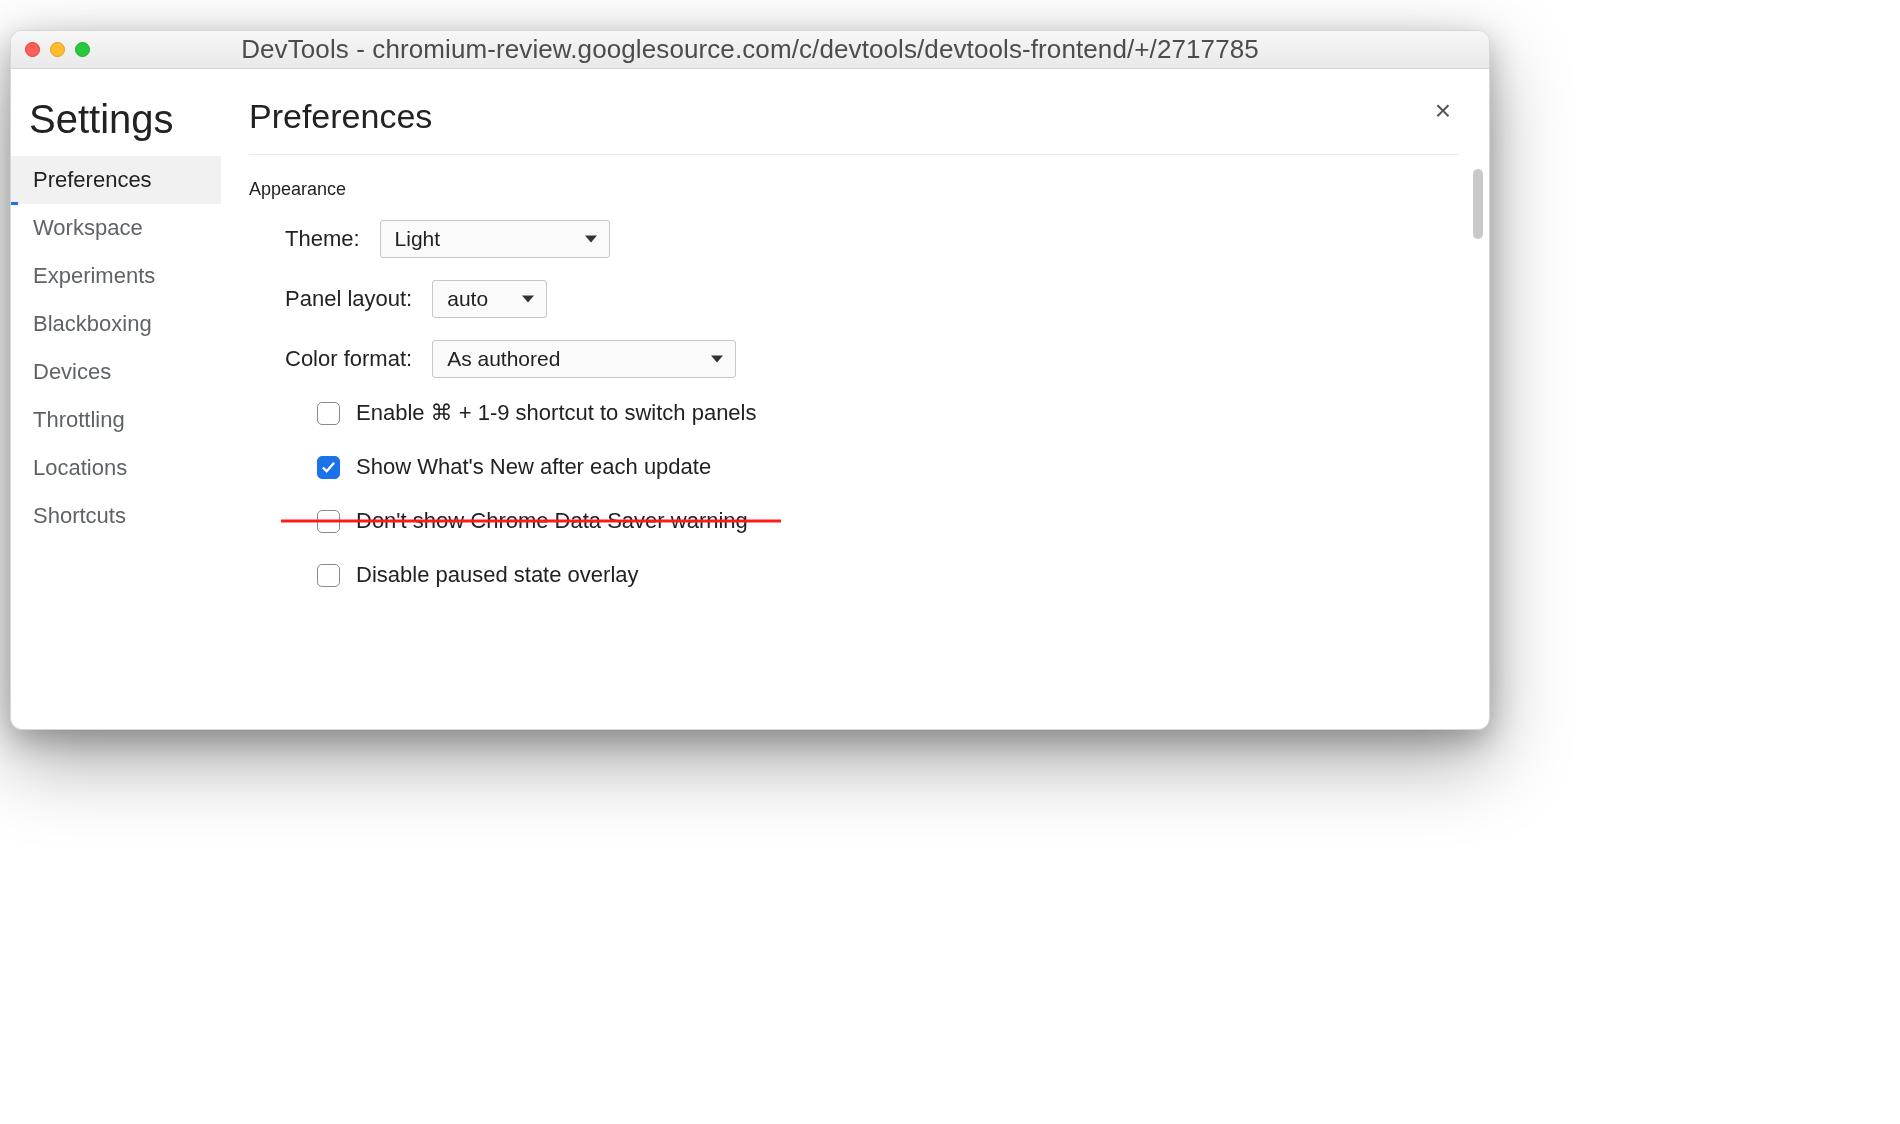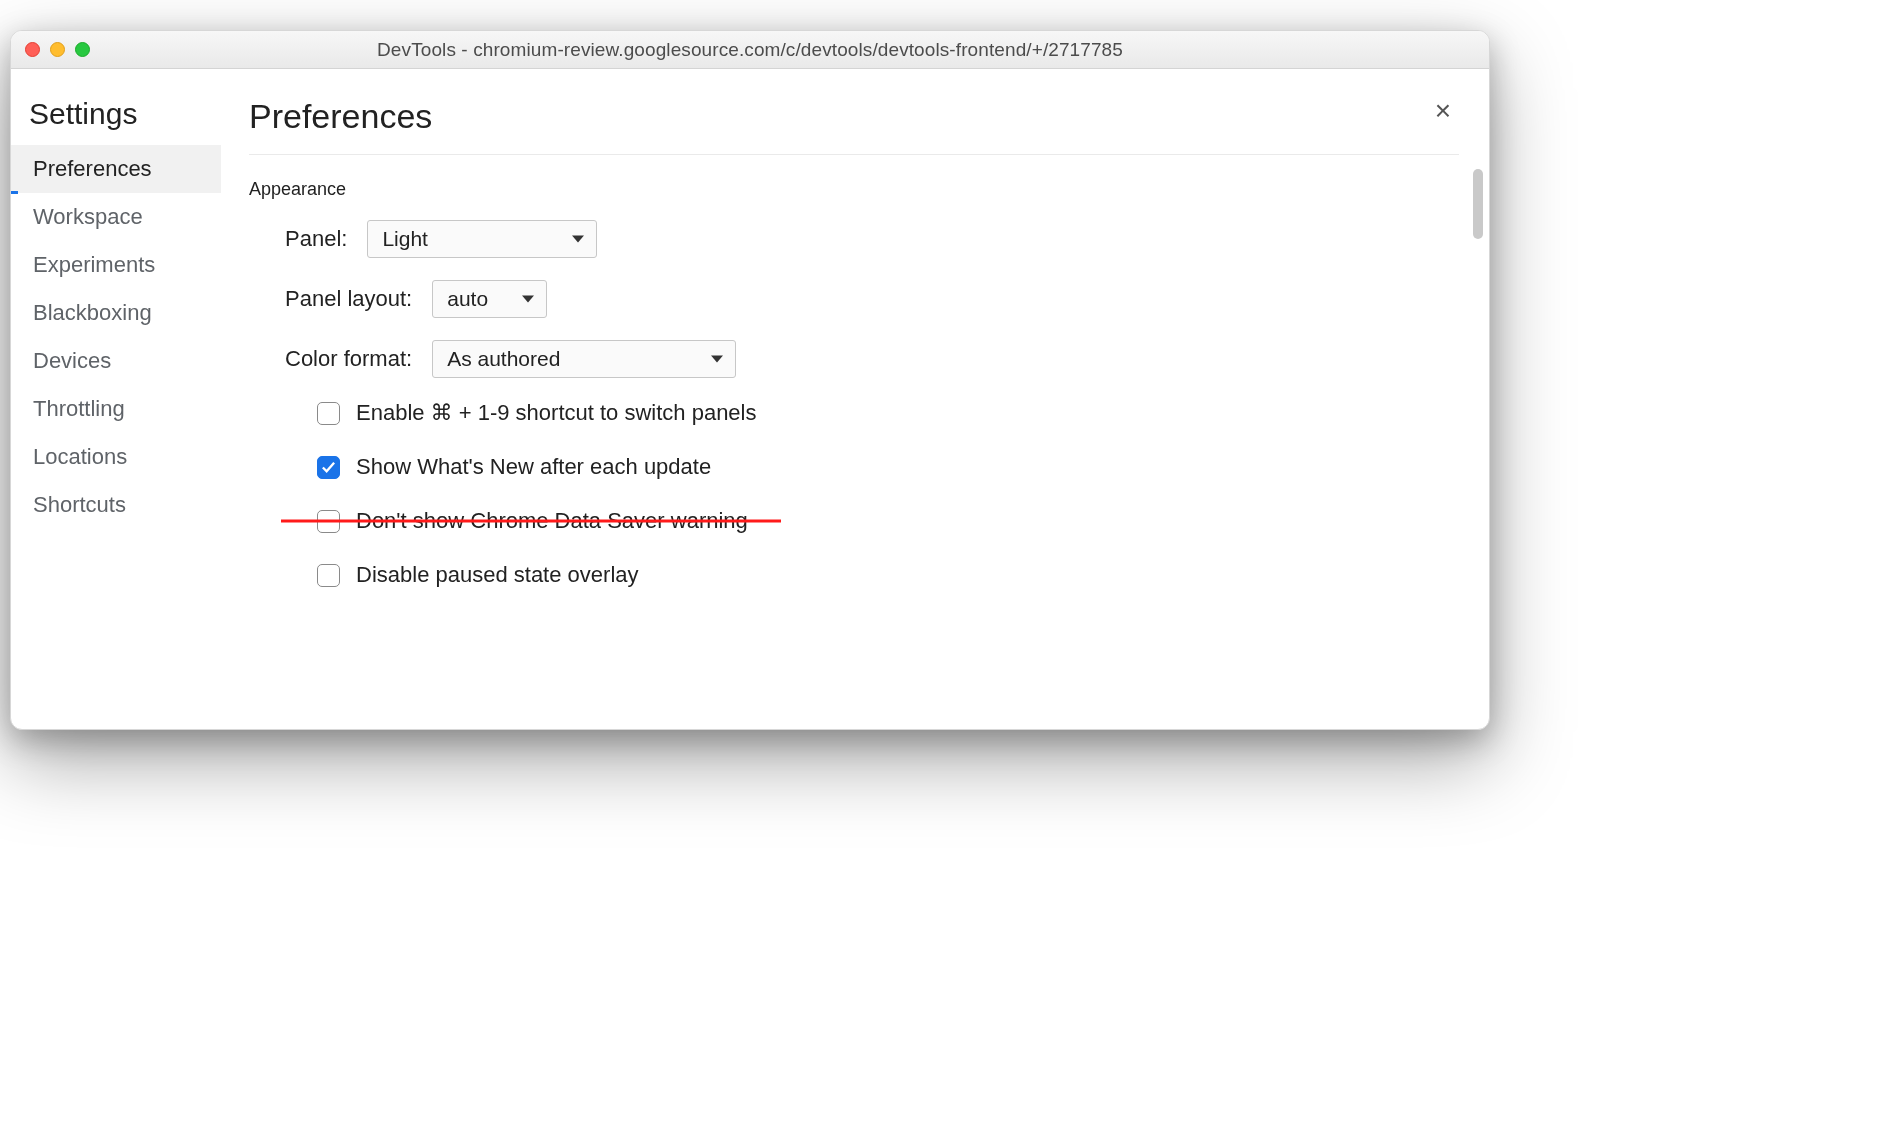--- a/index.html
+++ b/index.html
@@ -39,21 +39,21 @@
     gap: 10px;
     position: absolute;
     left: 14px;
   }
   .dot { width: 15px; height: 15px; border-radius: 50%; }
   .dot.red { background:#ff5f57; border:1px solid #e33e32; }
   .dot.yellow { background:#ffbd2e; border:1px solid #e09e1a; }
   .dot.green { background:#28c840; border:1px solid #1aab29; }
   .title {
     margin: 0 auto;
-    font-size: 19px;
+    font-size: 26px;
     color: #4c4c4c;
     font-weight: 400;
     letter-spacing: 0.1px;
   }
   .body {
     display: flex;
     position: relative;
     min-height: 660px;
   }
   .close-x {
@@ -64,21 +64,21 @@
     color: #555;
     cursor: pointer;
     line-height: 1;
   }
   .sidebar {
     width: 210px;
     padding: 28px 0 0 0;
     border-right: none;
   }
   .sidebar h1 {
-    font-size: 30px;
+    font-size: 40px;
     font-weight: 400;
     color: #222;
     padding: 0 0 14px 18px;
   }
   .side-items { list-style:none; }
   .side-items li {
     font-size: 22px;
     color: #5f6368;
     padding: 11px 0 11px 22px;
     cursor: pointer;
@@ -224,21 +224,21 @@
           <li>Locations</li>
           <li>Shortcuts</li>
         </ul>
       </nav>
 
       <main class="content">
         <h1>Preferences</h1>
         <div class="section-title">Appearance</div>
 
         <div class="row">
-          <label class="lbl">Panel:</label>
+          <label class="lbl">Theme:</label>
           <div class="select sel-theme">
             <span>Light</span>
             <span class="caret"></span>
           </div>
         </div>
 
         <div class="row">
           <label class="lbl">Panel layout:</label>
           <div class="select sel-layout">
             <span>auto</span>

